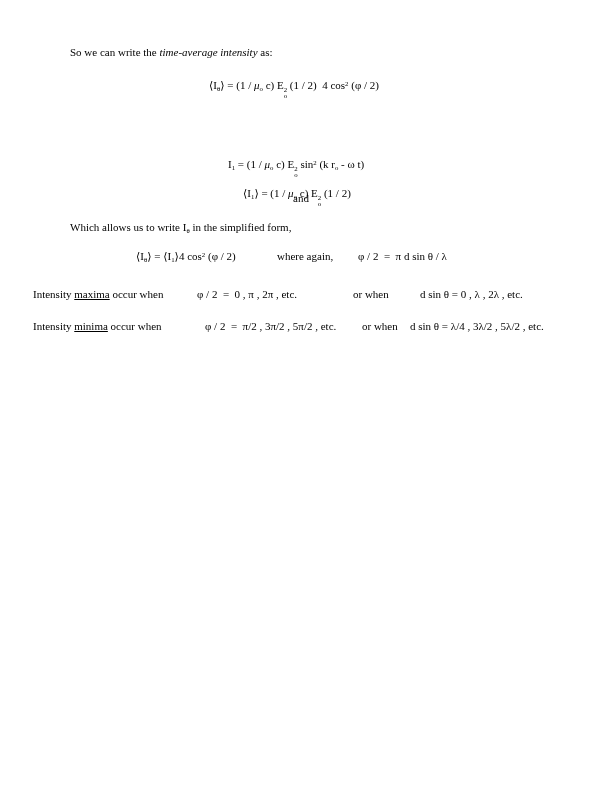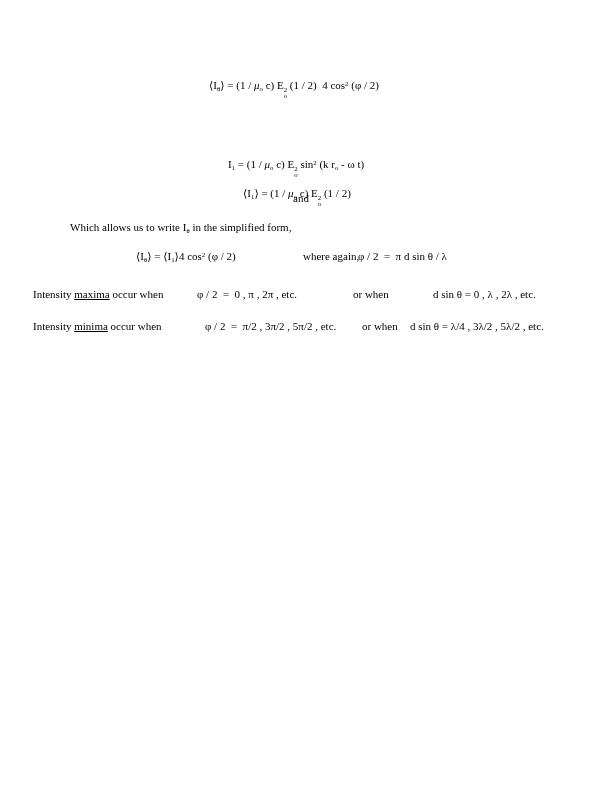--- a/index.html
+++ b/index.html
@@ -18,43 +18,44 @@
       vertical-align:-0.42em;font-size:0.62em;line-height:0.95;}
   .ss span{display:block;}
   i{font-style:italic;}
   u{text-decoration:underline;}
 </style>
 </head>
 <body>
 
 <div class="page">
 
+  <div class="line" style="left:70px;top:46px;">So we can write the <i>time-average intensity</i> as:</div>
 
   <div class="line" style="left:209px;top:79px;">⟨I<sub>θ</sub>⟩ = (1 / <i>μ</i><sub>o</sub> c) E<span class="ss"><span>2</span><span>o</span></span> (1 / 2)  4 cos<sup>2</sup> (φ / 2)</div>
 
 
   <div class="line" style="left:228px;top:158px;">I<sub>1</sub> = (1 / <i>μ</i><sub>o</sub> c) E<span class="ss"><span>2</span><span>o</span></span> sin<sup>2</sup> (k r<sub>o</sub> - ω t)</div>
 
   <div class="line" style="left:293px;top:175px;margin-top:17px;">and</div>
 
   <div class="line" style="left:243px;top:187px;">⟨I<sub>1</sub>⟩ = (1 / <i>μ</i><sub>o</sub> c) E<span class="ss"><span>2</span><span>o</span></span> (1 / 2)</div>
 
   <div class="line" style="left:70px;top:221px;">Which allows us to write I<sub>θ</sub> in the simplified form,</div>
 
   <div class="row" style="top:250px;">
     <span class="part" style="left:136px;">⟨I<sub>θ</sub>⟩ = ⟨I<sub>1</sub>⟩4 cos<sup>2</sup> (φ / 2)</span>
-    <span class="part" style="left:277px;margin-left:26px;">where again,</span>
+    <span class="part" style="left:277px;">where again,</span>
     <span class="part" style="left:358px;">φ / 2  =  π d sin θ / λ</span>
   </div>
 
   <div class="row" style="top:288px;">
     <span class="part" style="left:33px;">Intensity <u>maxima</u> occur when</span>
     <span class="part" style="left:197px;">φ / 2  =  0 , π , 2π , etc.</span>
     <span class="part" style="left:353px;">or when</span>
-    <span class="part" style="left:433px;">d sin θ = 0 , λ , 2λ , etc.</span>
+    <span class="part" style="left:420px;">d sin θ = 0 , λ , 2λ , etc.</span>
   </div>
 
   <div class="row" style="top:320px;">
     <span class="part" style="left:33px;text-align:right;">Intensity <u>minima</u> occur when</span>
     <span class="part" style="left:205px;">φ / 2  =  π/2 , 3π/2 , 5π/2 , etc.</span>
     <span class="part" style="left:362px;">or when</span>
     <span class="part" style="left:410px;">d sin θ = λ/4 , 3λ/2 , 5λ/2 , etc.</span>
   </div>
 
 </div>

